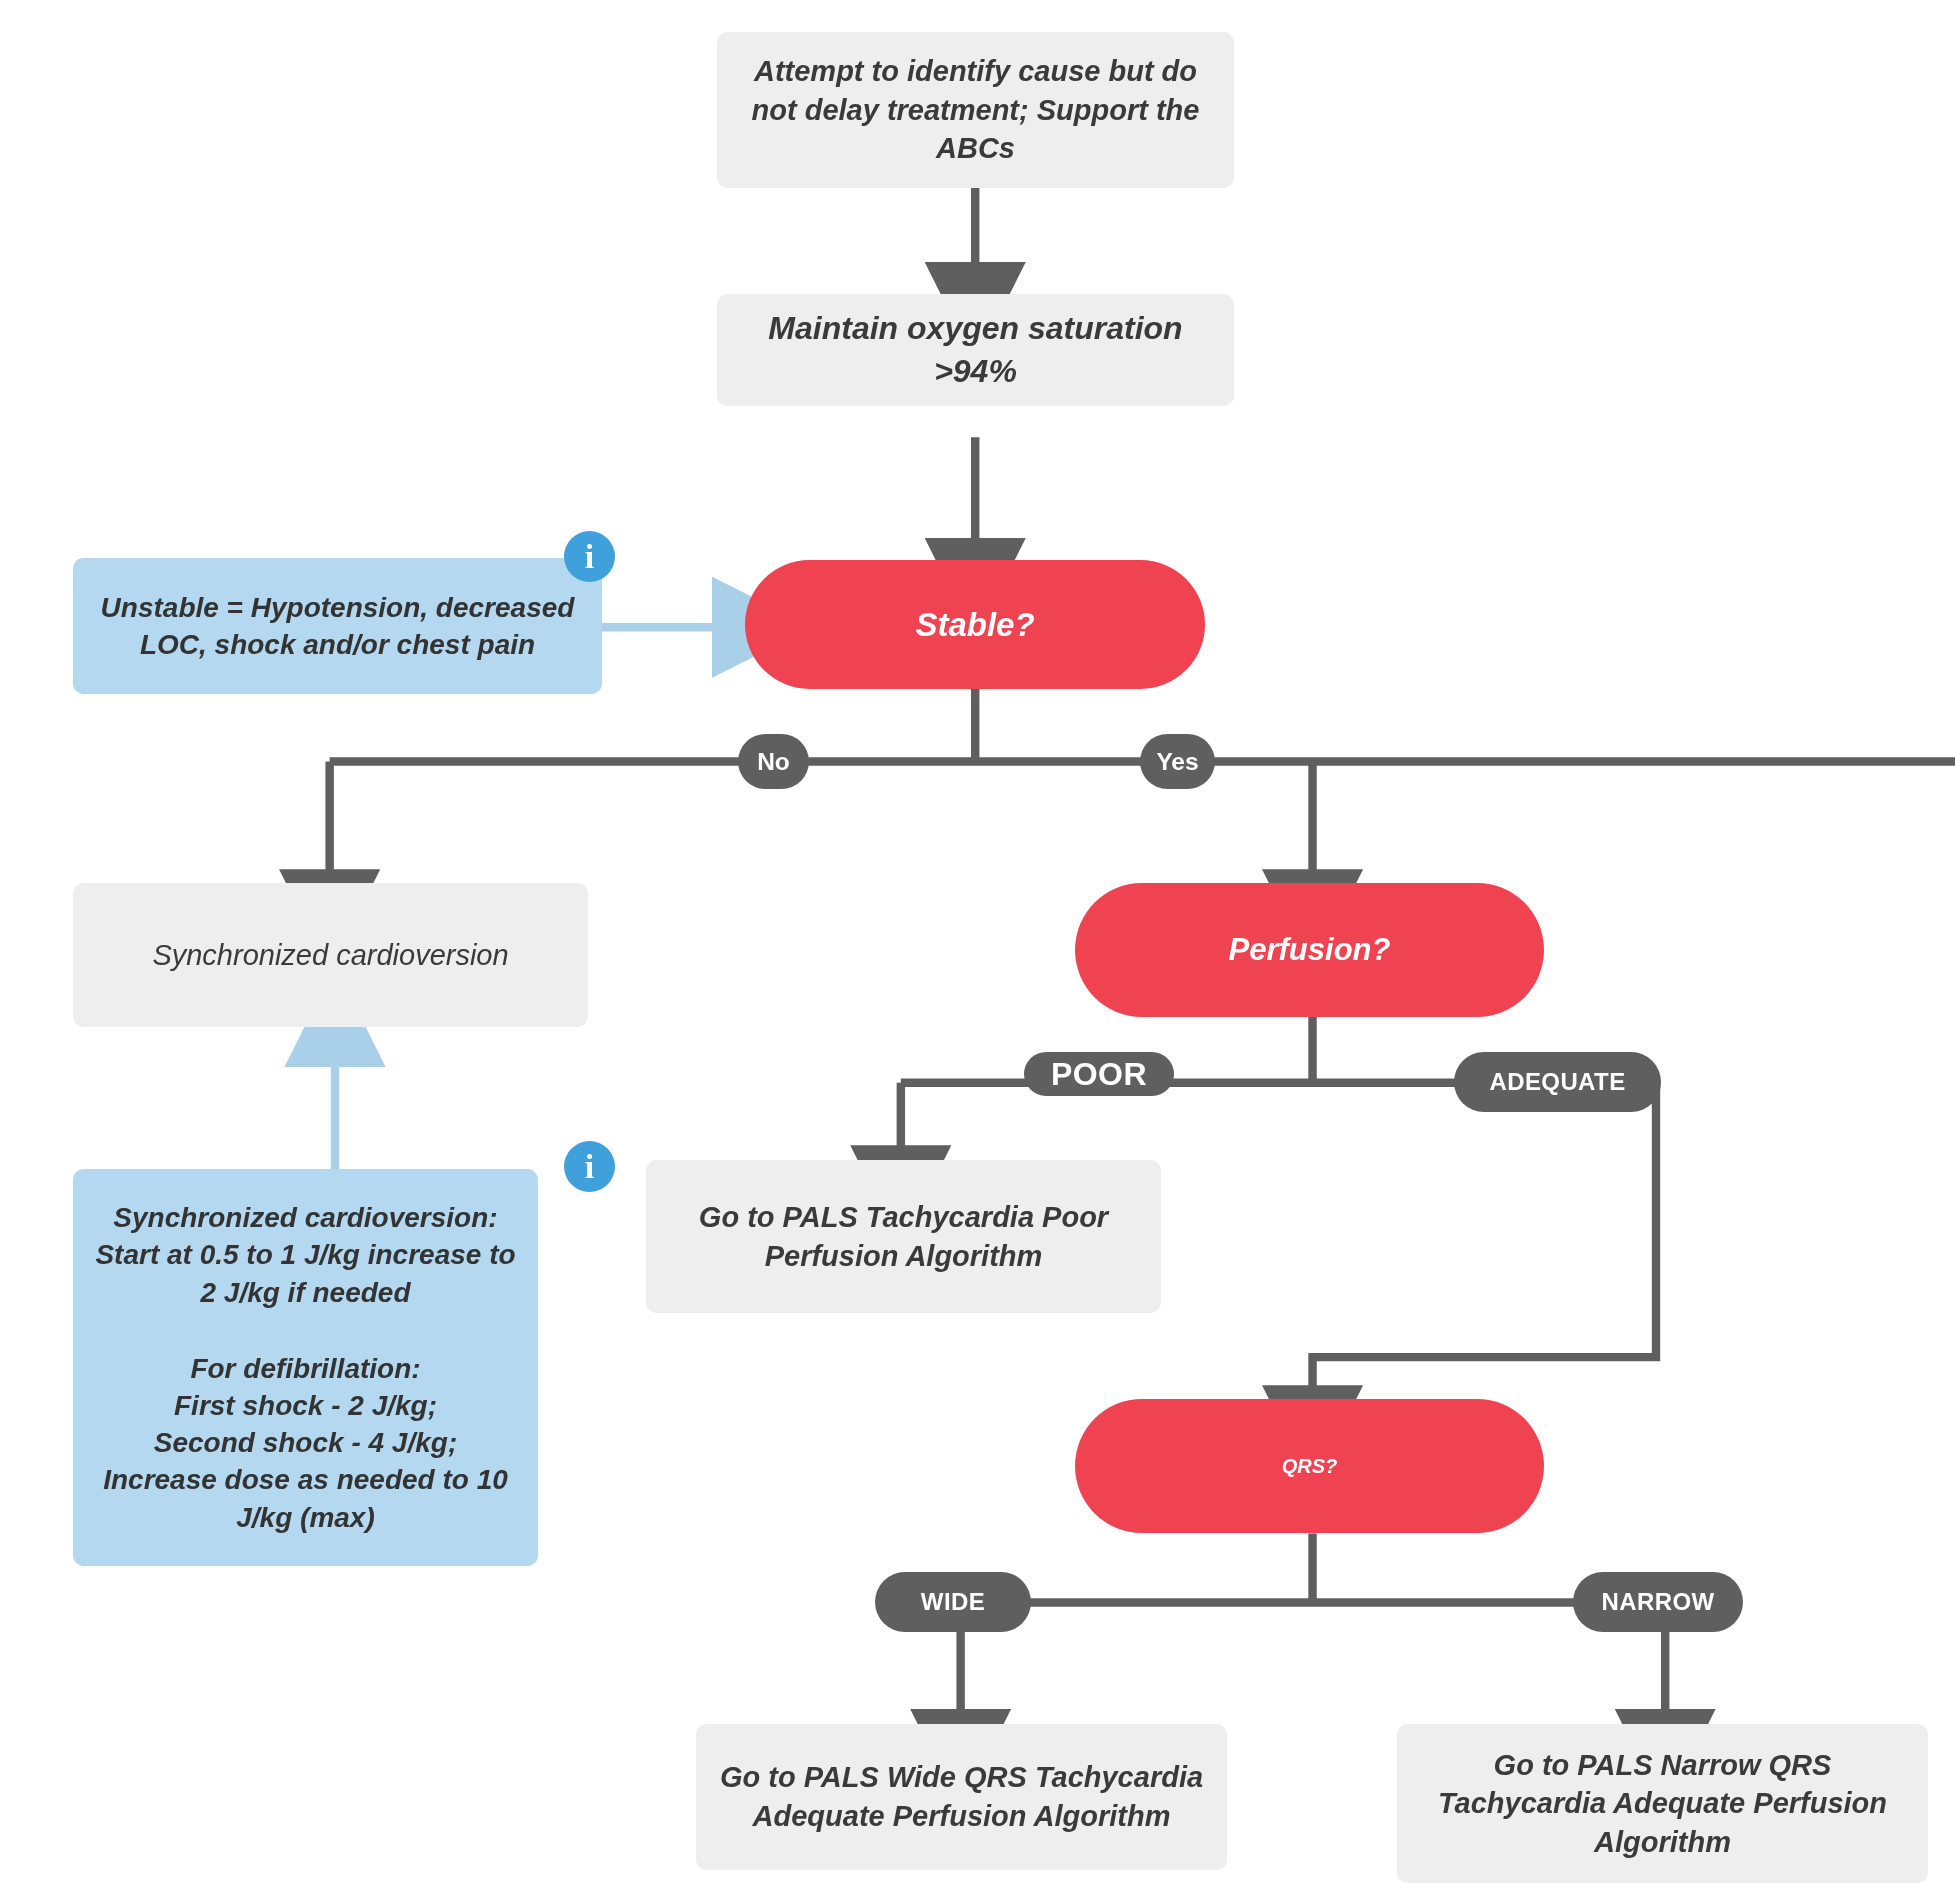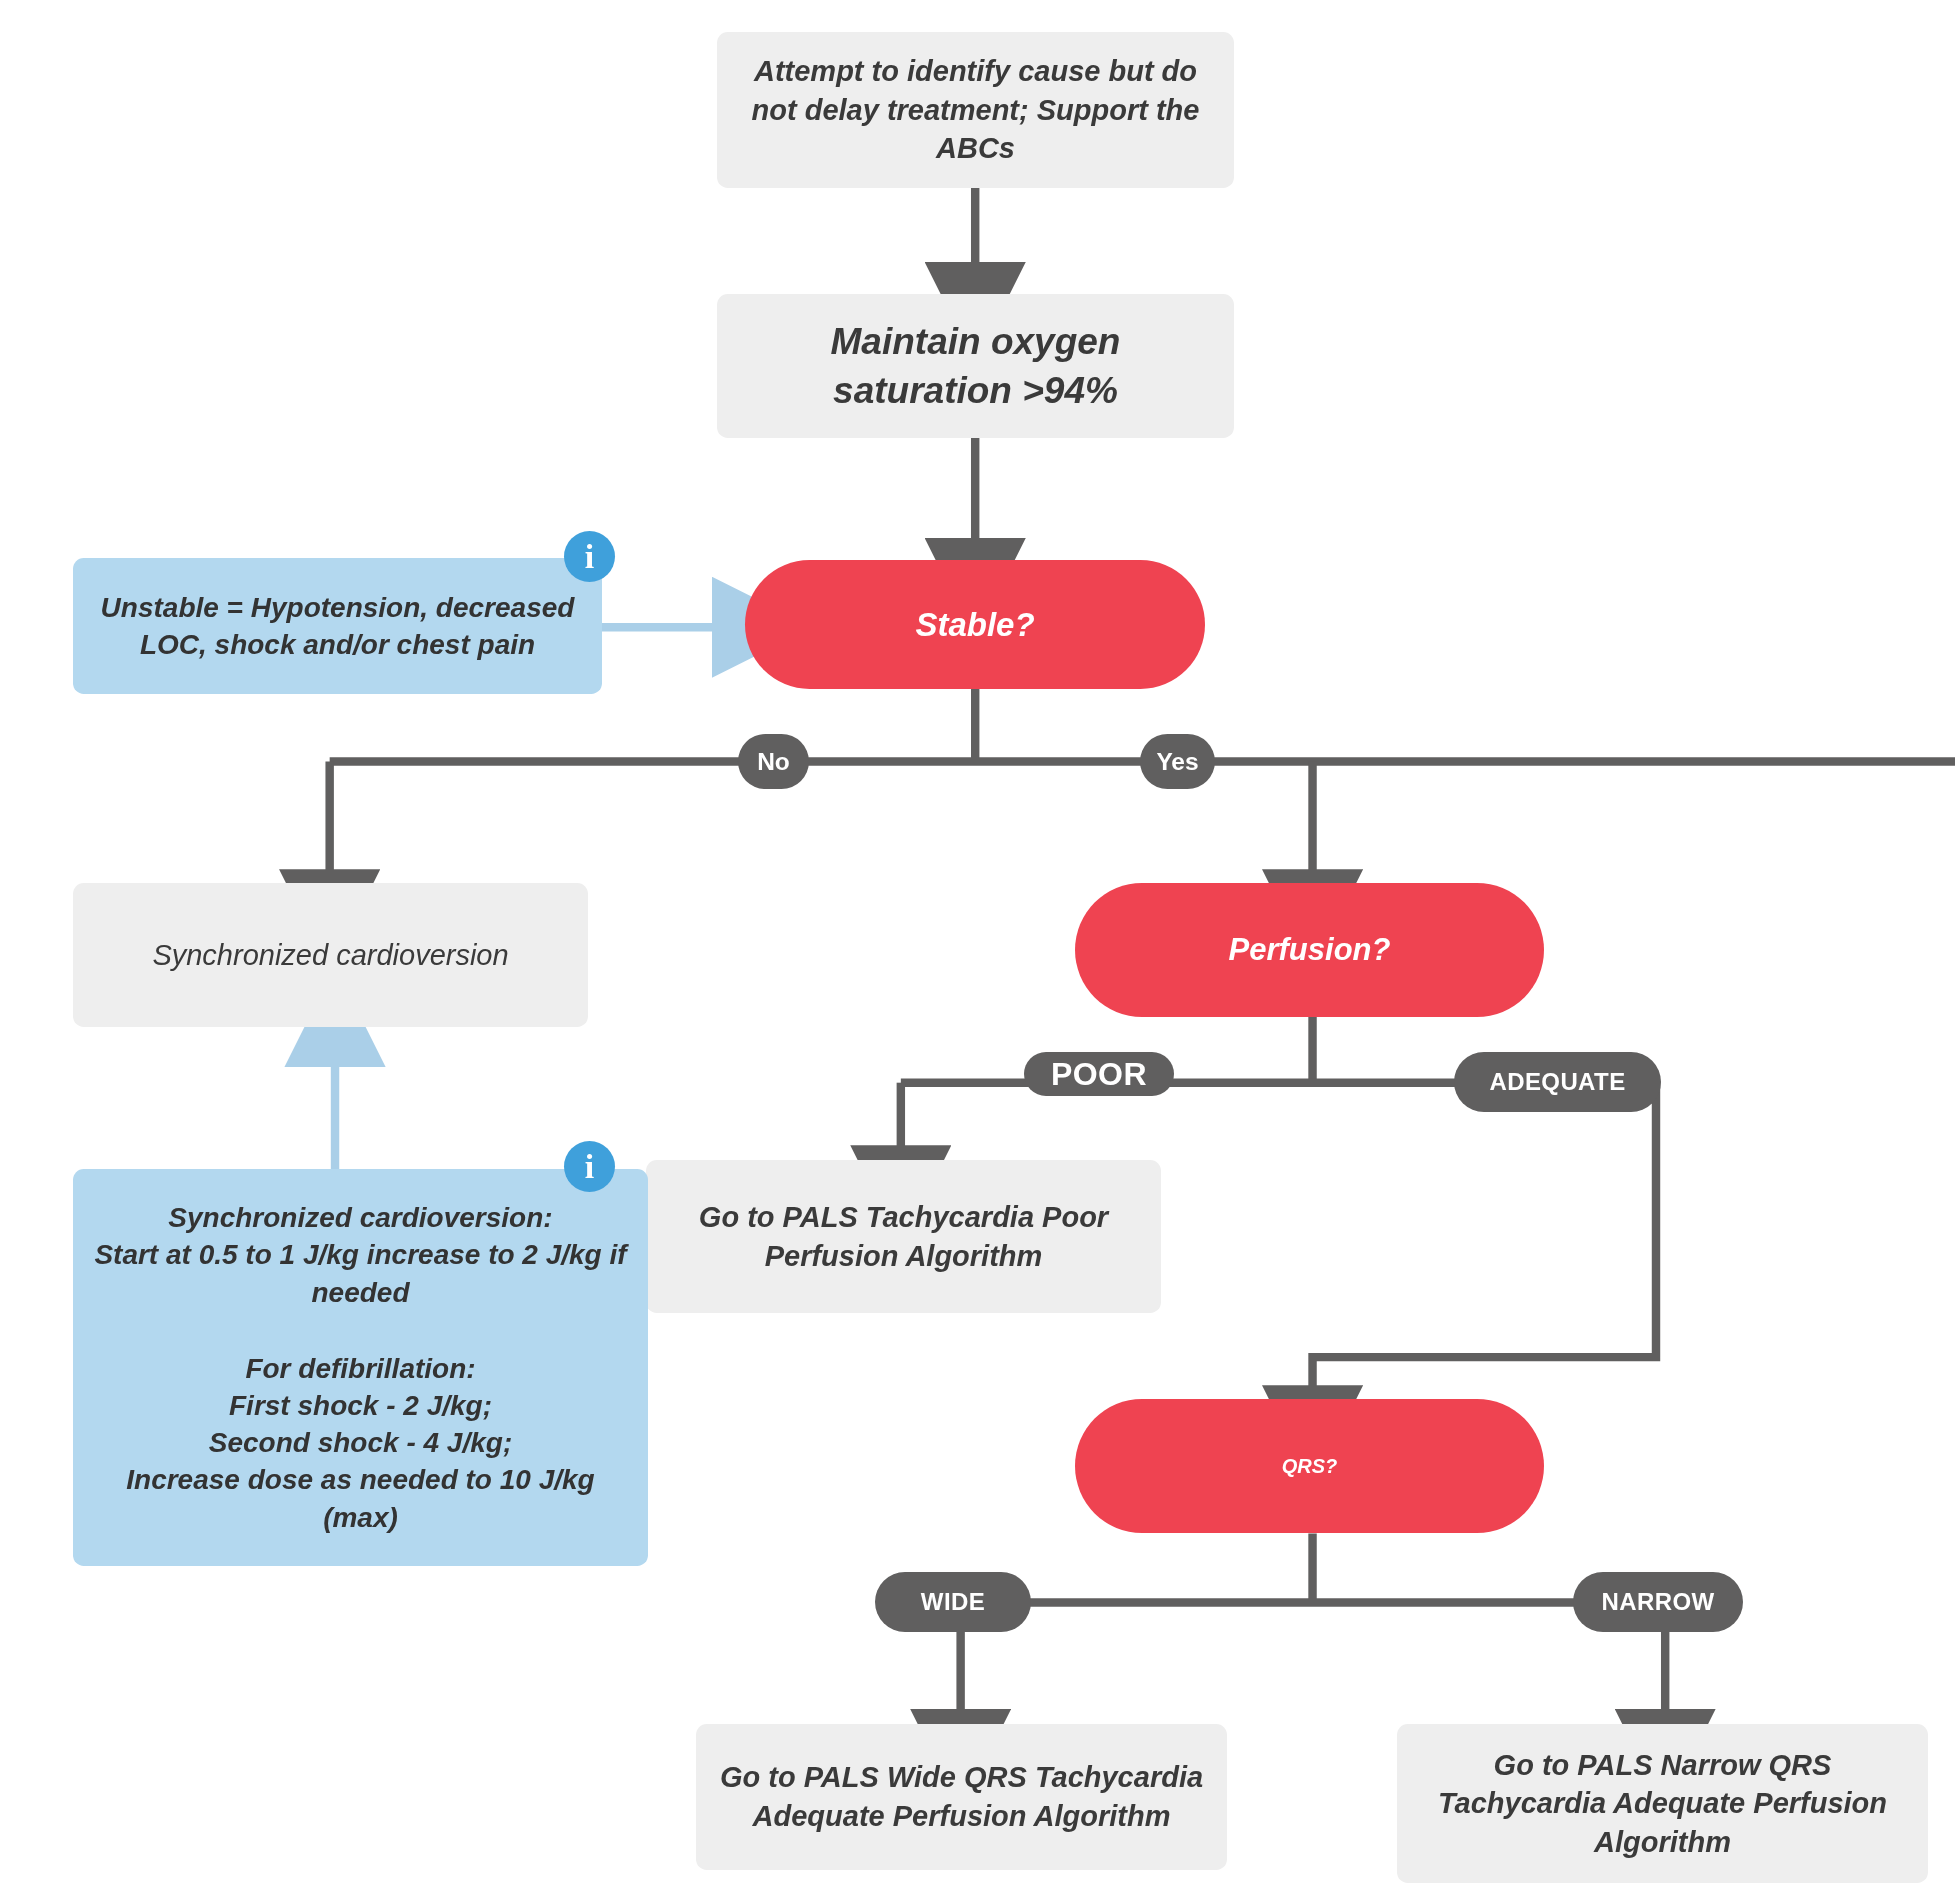--- a/index.html
+++ b/index.html
@@ -131,21 +131,21 @@
       <path d="M782,818 L945,818" marker-end="url(#arrBlue)"></path>
 
       <path d="M437,1527 L437,1375" marker-end="url(#arrBlue)"></path>
     </g>
   </svg>
 
   <div class="node proc" style="left:717px; top:32px; width:517px; height:156px; font-size:29px; padding:0 26px;">
     <span>Attempt to identify cause but do not delay treatment; Support the ABCs</span>
   </div>
 
-  <div class="node proc" style="left:717px; top:294px; width:517px; height:144px; font-size:37px; padding:0 36px;">
+  <div class="node proc" style="left:717px; top:294px; width:517px; height:112px; font-size:32px; padding:0 36px;">
     <span>Maintain oxygen saturation &gt;94%</span>
   </div>
 
   <div class="node decision" style="left:745px; top:560px; width:460px; height:129px; font-size:33px;">
     <span>Stable?</span>
   </div>
 
   <div class="node proc" style="left:73px; top:883px; width:515px; height:144px; font-size:29px; padding:8px 26px; font-weight:normal;text-align:center;">
     <span>Synchronized cardioversion</span>
   </div>
@@ -170,21 +170,21 @@
     <div class="info-inner">
       <p class="info-para">Unstable = Hypotension, decreased LOC, shock and/or chest pain</p>
     </div>
   </div>
 
   <div class="node proc" style="left:1397px; top:1724px; width:531px; height:159px; font-size:29px; padding:0 23px;">
     <span>Go to PALS Narrow QRS Tachycardia Adequate Perfusion Algorithm</span>
   </div>
   <div class="info-icon" style="left:564px; top:531px;">i</div>
 
-  <div class="node info" style="left:73px; top:1169px; width:575px; height:397px; font-size:28px;">
+  <div class="node info" style="left:73px; top:1169px; width:465px; height:397px; font-size:28px;">
     <div class="info-inner">
       <p class="info-para" style="white-space:pre-line;">Synchronized cardioversion:
 Start at 0.5 to 1 J/kg increase to 2 J/kg if needed</p>
       <div class="info-gap"></div>
       <p class="info-para" style="white-space:pre-line;margin-top:8px;">For defibrillation:
 First shock - 2 J/kg;
 Second shock - 4 J/kg;
 Increase dose as needed to 10 J/kg (max)</p>
     </div>
   </div>

